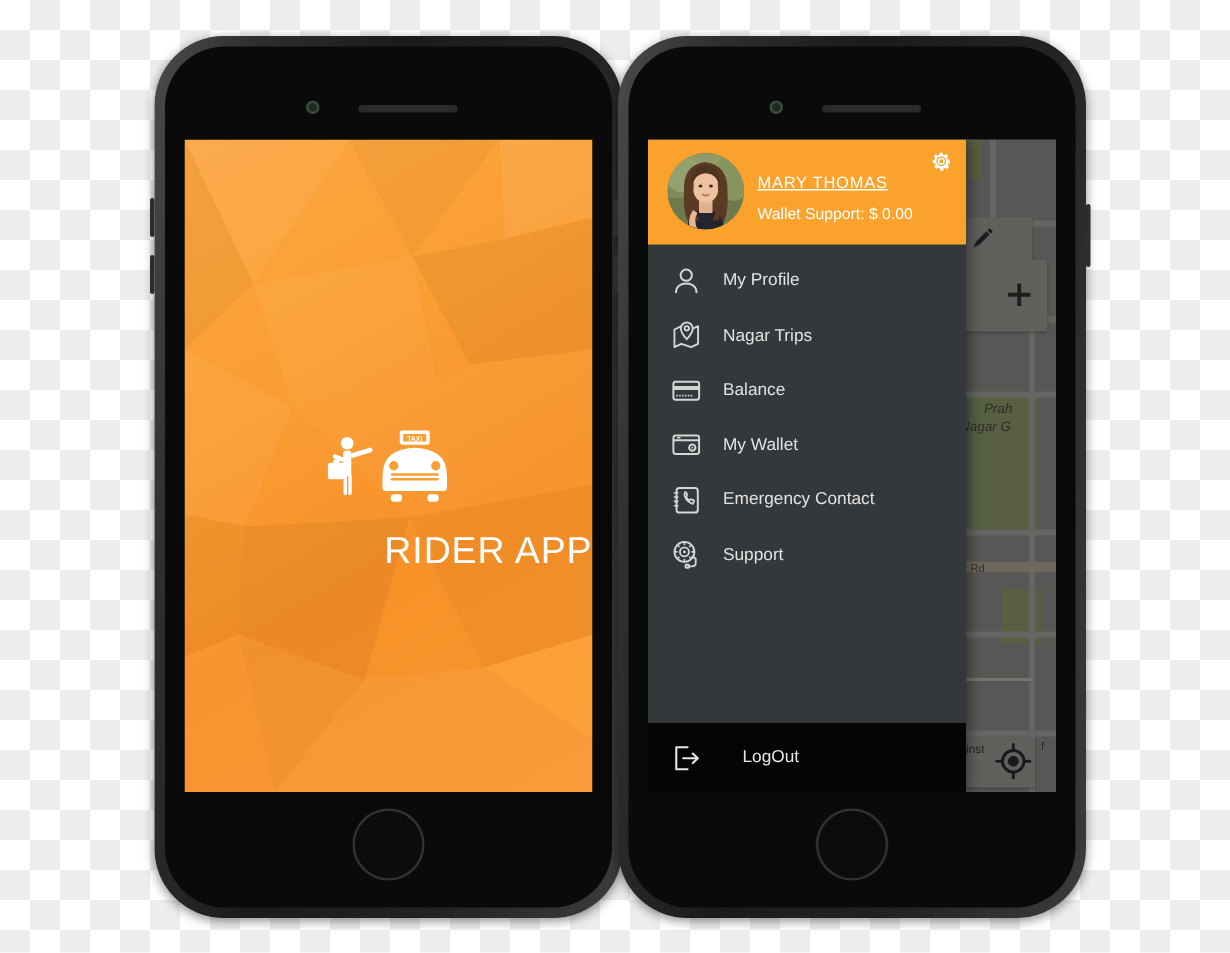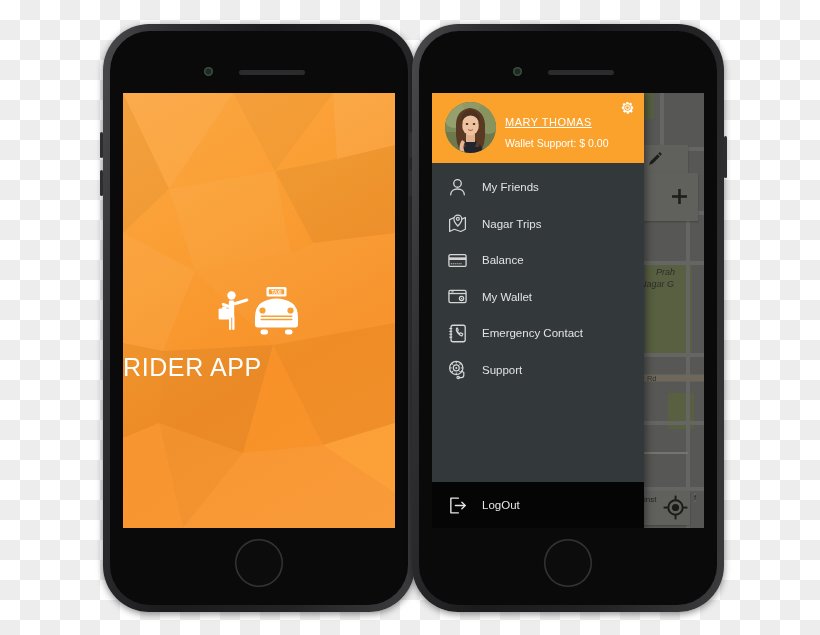--- a/index.html
+++ b/index.html
@@ -96,21 +96,21 @@
     inset: 0;
     background:
       linear-gradient(150deg, #fba743 0%, #fa9f34 30%, #f79128 62%, #f9962e 100%);
     overflow: hidden;
   }
   .splash svg.poly { position: absolute; inset: 0; width: 100%; height: 100%; }
   .splash-center {
     position: absolute;
     left: 0; right: 0;
     top: 192px;
-    text-align: left;
+    text-align: right;
   }
   .taxi-icon { display: block; margin: 0 auto 14px; }
   .app-title {
     color: #ffffff;
     font-size: 25px;
     letter-spacing: 0.6px;
     font-weight: 400;
   }
 
   
@@ -231,21 +231,21 @@
   .logout-bar {
     flex: 0 0 auto;
     height: 46px;
     background: #050505;
     display: flex;
     align-items: center;
     padding-left: 13px;
     cursor: pointer;
   }
   .logout-bar .mi-icon { width: 24px; height: 24px; flex: 0 0 24px; display:flex; align-items:center; justify-content:center;}
-  .logout-bar .mi-label { margin-left: 13px; color: #e6e6e6; font-size: 11.5px; }
+  .logout-bar .mi-label { margin-left: 26px; color: #e6e6e6; font-size: 11.5px; }
 </style>
 </head>
 <body>
 
 <div id="stage">
 
   <div class="phone" id="phone-left">
     <div class="side-btn" style="left:-3px; top:108px; width:3px; height:26px;"></div>
     <div class="side-btn" style="left:-3px; top:146px; width:3px; height:26px;"></div>
     <div class="side-btn" style="right:-3px; top:112px; width:3px; height:42px;"></div>
@@ -442,21 +442,21 @@
 
           <div class="menu-list">
 
             <div class="menu-item">
               <span class="mi-icon">
                 <svg width="21" height="21" viewBox="0 0 24 24" fill="none" stroke="#d6d6d6" stroke-width="1.5">
                   <circle cx="12" cy="7.4" r="4.3"></circle>
                   <path d="M4.2 20.3c0-4.3 3.5-6.6 7.8-6.6s7.8 2.3 7.8 6.6" stroke-linecap="round"></path>
                 </svg>
               </span>
-              <span class="mi-label">My Friends</span>
+              <span class="mi-label">My Profile</span>
             </div>
 
             <div class="menu-item">
               <span class="mi-icon">
                 <svg width="21" height="21" viewBox="0 0 24 24" fill="none" stroke="#d6d6d6" stroke-width="1.4">
                   <path d="M3 7.6 L8.3 5.1 L15.7 7.6 L21 5.1 L21 18.6 L15.7 21.1 L8.3 18.6 L3 21.1 Z" stroke-linejoin="round"></path>
                   <path d="M12.4 2.3c-2.5 0-4.5 2-4.5 4.5 0 3.3 4.5 8.1 4.5 8.1s4.5-4.8 4.5-8.1c0-2.5-2-4.5-4.5-4.5z" fill="#33383b"></path>
                   <circle cx="12.4" cy="6.7" r="1.7"></circle>
                 </svg>
               </span>

